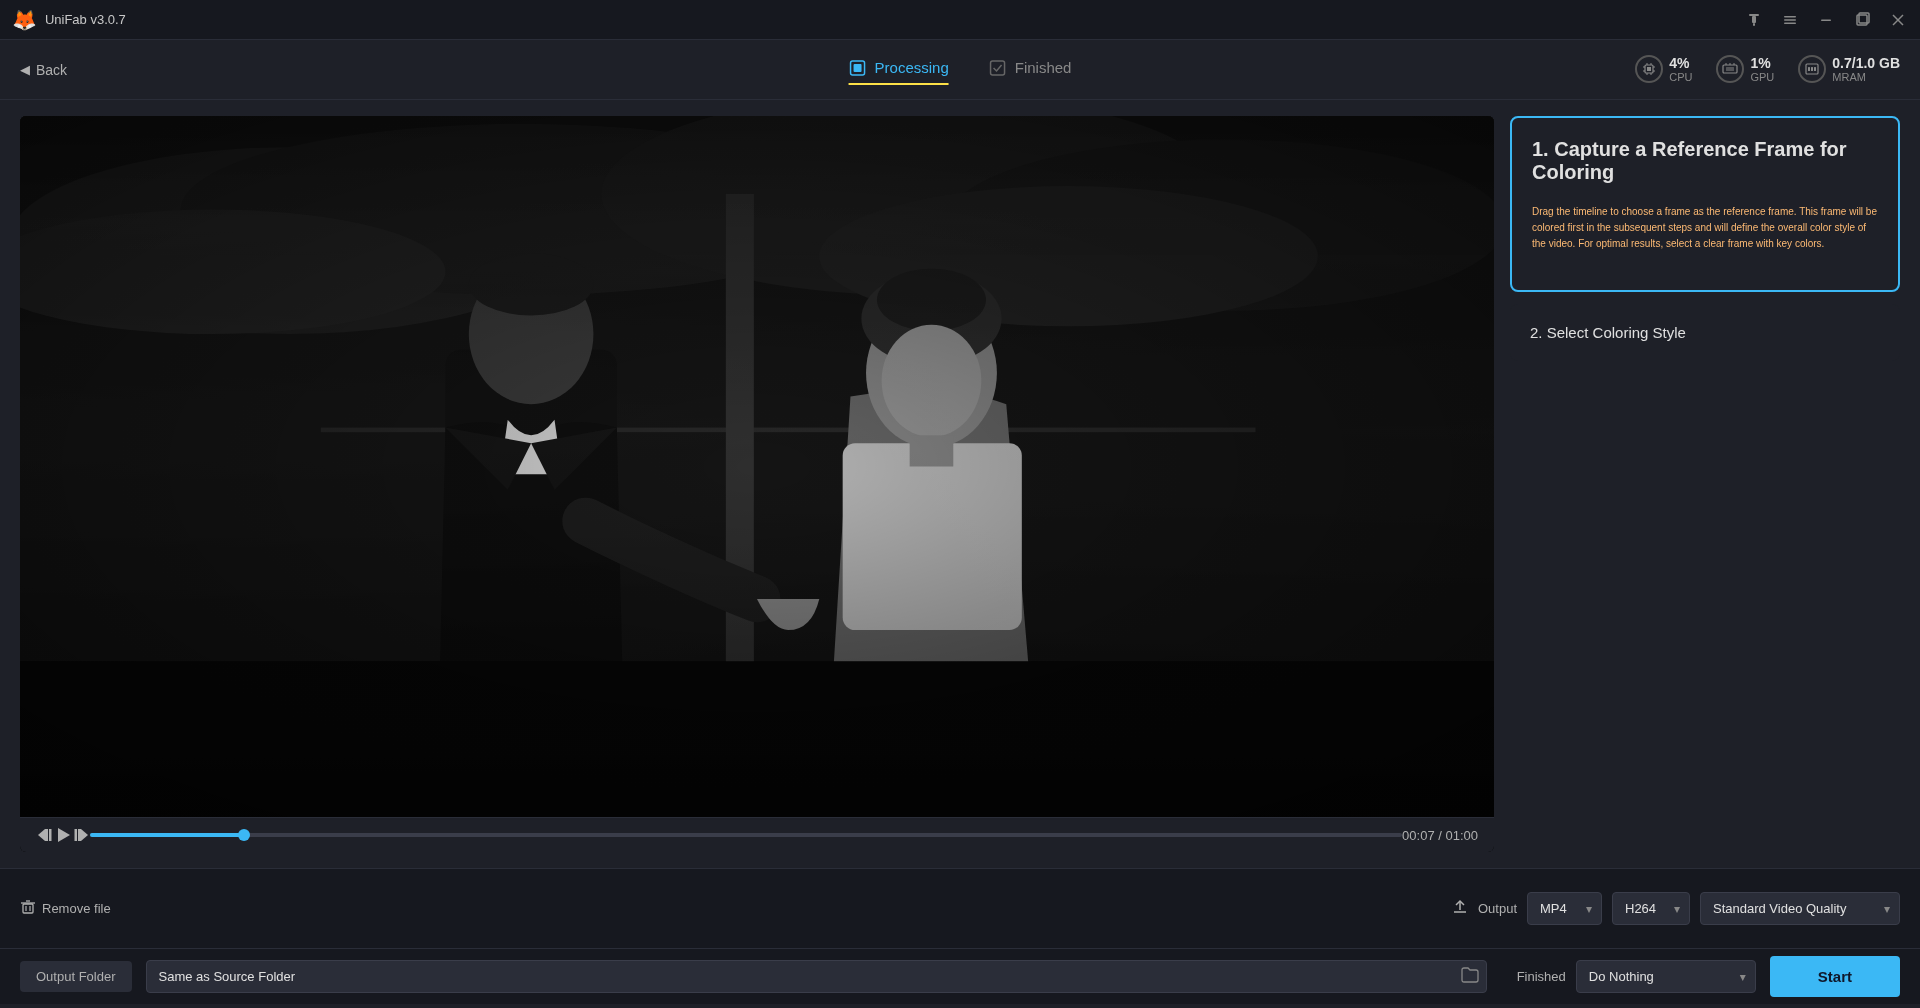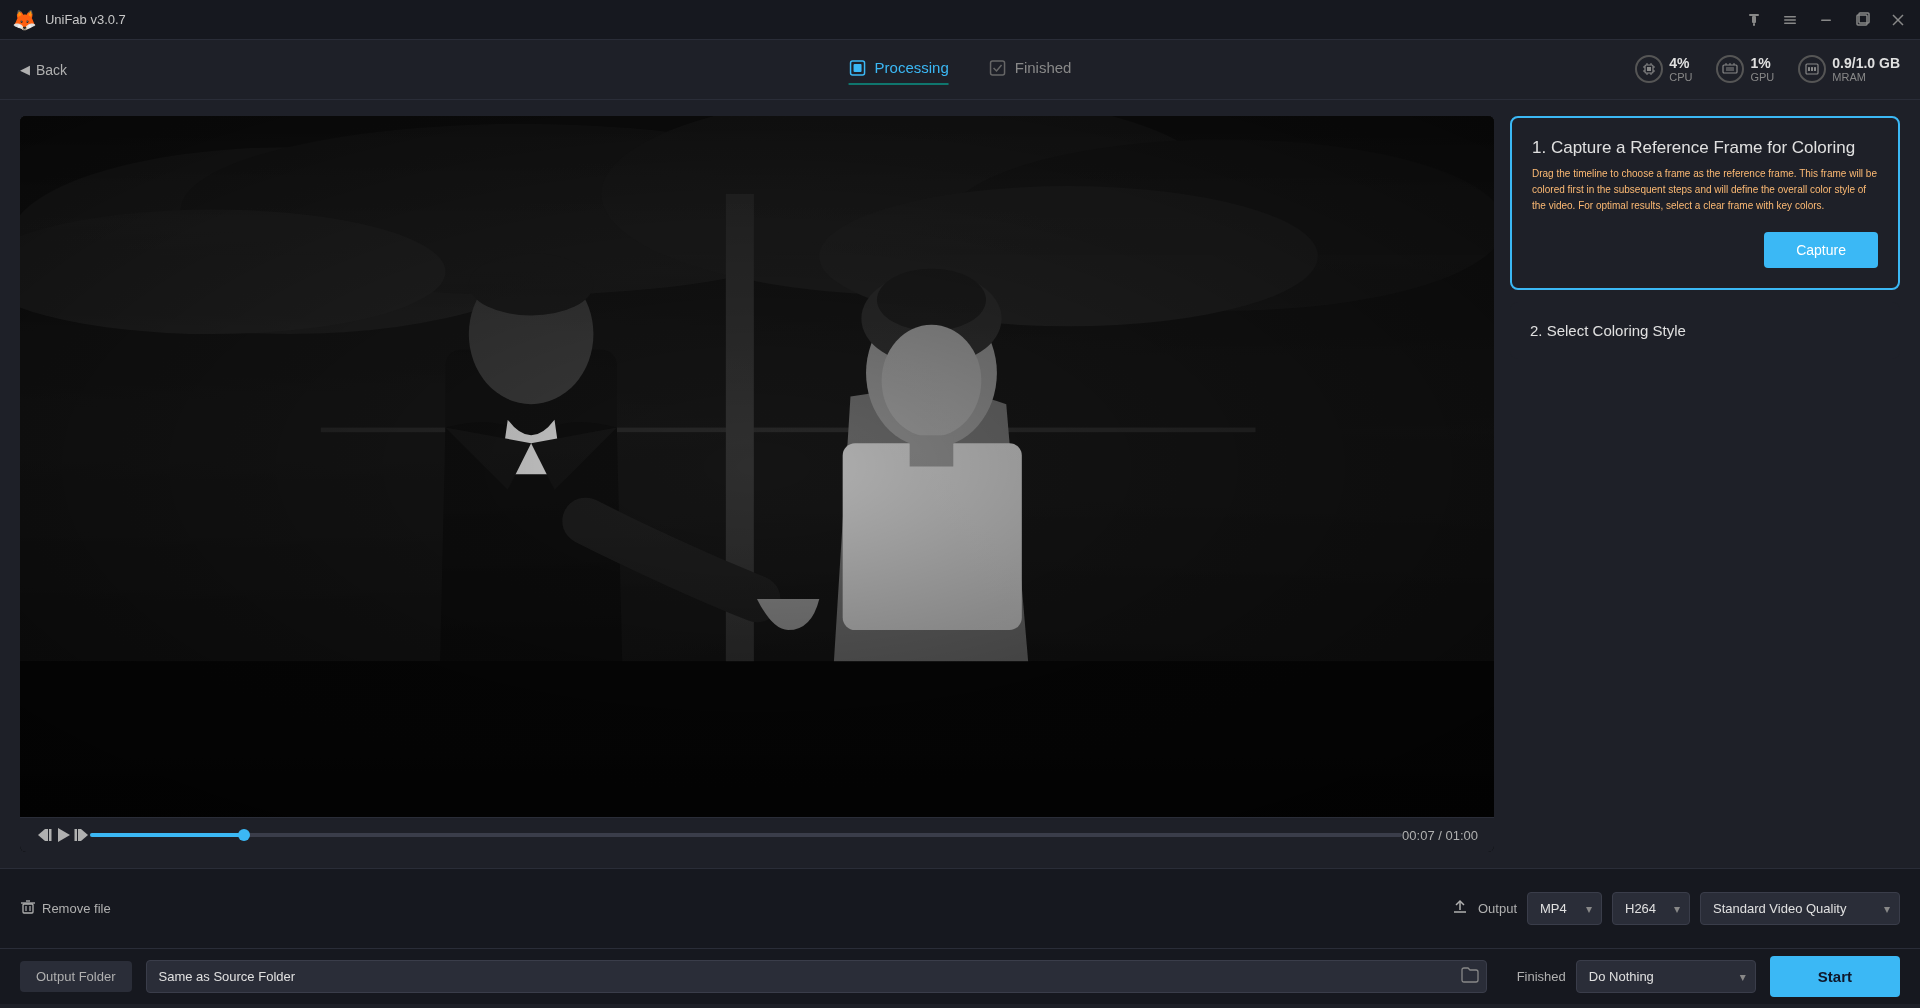--- a/index.html
+++ b/index.html
@@ -77,21 +77,21 @@
       gap: 8px;
       padding: 4px 0;
       cursor: pointer;
       color: #888;
       font-size: 15px;
       border-bottom: 2px solid transparent;
       padding-bottom: 6px;
     }
     .nav-tab.active {
       color: #3bb8f5;
-      border-bottom: 2px solid #0f766e;
+      border-bottom: 2px solid #fde047;
     }
     #system-stats {
       margin-left: auto;
       display: flex;
       align-items: center;
       gap: 24px;
     }
     .stat-item {
       display: flex;
       align-items: center;
@@ -224,24 +224,24 @@
       flex-direction: column;
       gap: 12px;
     }
     #capture-card {
       background: #1e2028;
       border: 2px solid #3bb8f5;
       border-radius: 8px;
       padding: 20px;
     }
     #capture-title {
-      font-size: 17px;
-      font-weight: 400;
+      font-size: 20px;
+      font-weight: 700;
       color: #e0e0e0;
-      margin-bottom: 8px;
+      margin-bottom: 20px;
     }
     #capture-title span {
       color: #e0e0e0;
     }
     #capture-desc {
       color: #fdba74;
       font-size: 10px;
       line-height: 1.6;
       margin-bottom: 18px;
     }
@@ -482,21 +482,21 @@
     <div class="stat-item">
       <div class="stat-icon">
         <svg width="16" height="16" viewBox="0 0 16 16" fill="none">
           <rect x="2" y="3" width="12" height="10" rx="1" stroke="#888" stroke-width="1.2"></rect>
           <rect x="4" y="6" width="2" height="4" rx="0.5" fill="#888"></rect>
           <rect x="7" y="6" width="2" height="4" rx="0.5" fill="#888"></rect>
           <rect x="10" y="6" width="2" height="4" rx="0.5" fill="#888"></rect>
         </svg>
       </div>
       <div class="stat-values">
-        <span class="stat-percent">0.9/1.0 GB</span>
+        <span class="stat-percent">0.7/1.0 GB</span>
         <span class="stat-label">MRAM</span>
       </div>
     </div>
   </div>
 </div>
 
 <div id="main">
 
   <div id="video-panel">
     <div id="video-container">
@@ -589,23 +589,20 @@
     </div>
   </div>
 
   <div id="right-panel">
 
     <div id="capture-card">
       <div id="capture-title">
         <span style="color:#e0e0e0;">1. </span><span>Capture a Reference Frame for Coloring</span>
       </div>
       <div id="capture-desc">Drag the timeline to choose a frame as the reference frame. This frame will be colored first in the subsequent steps and will define the overall color style of the video. For optimal results, select a clear frame with key colors.</div>
-      <div style="overflow:hidden;">
-        <button id="capture-btn">Capture</button>
-      </div>
     </div>
 
     <div id="select-style-card">
       <div id="select-style-title">
         <span>2. </span><span>Select Coloring Style</span>
       </div>
     </div>
   </div>
 </div>
 

